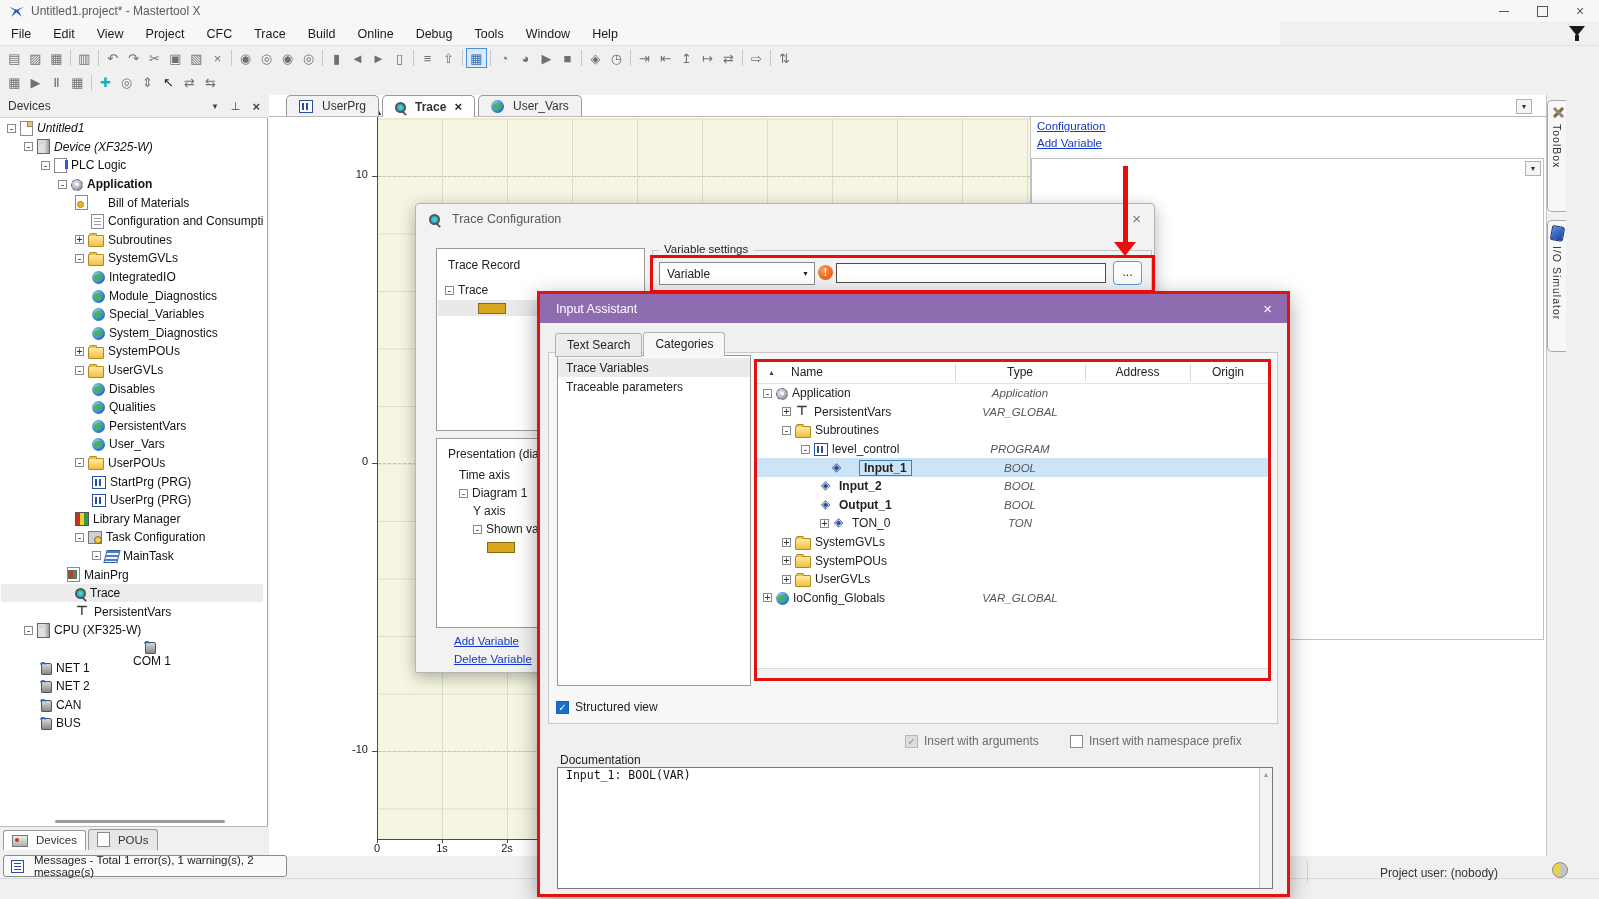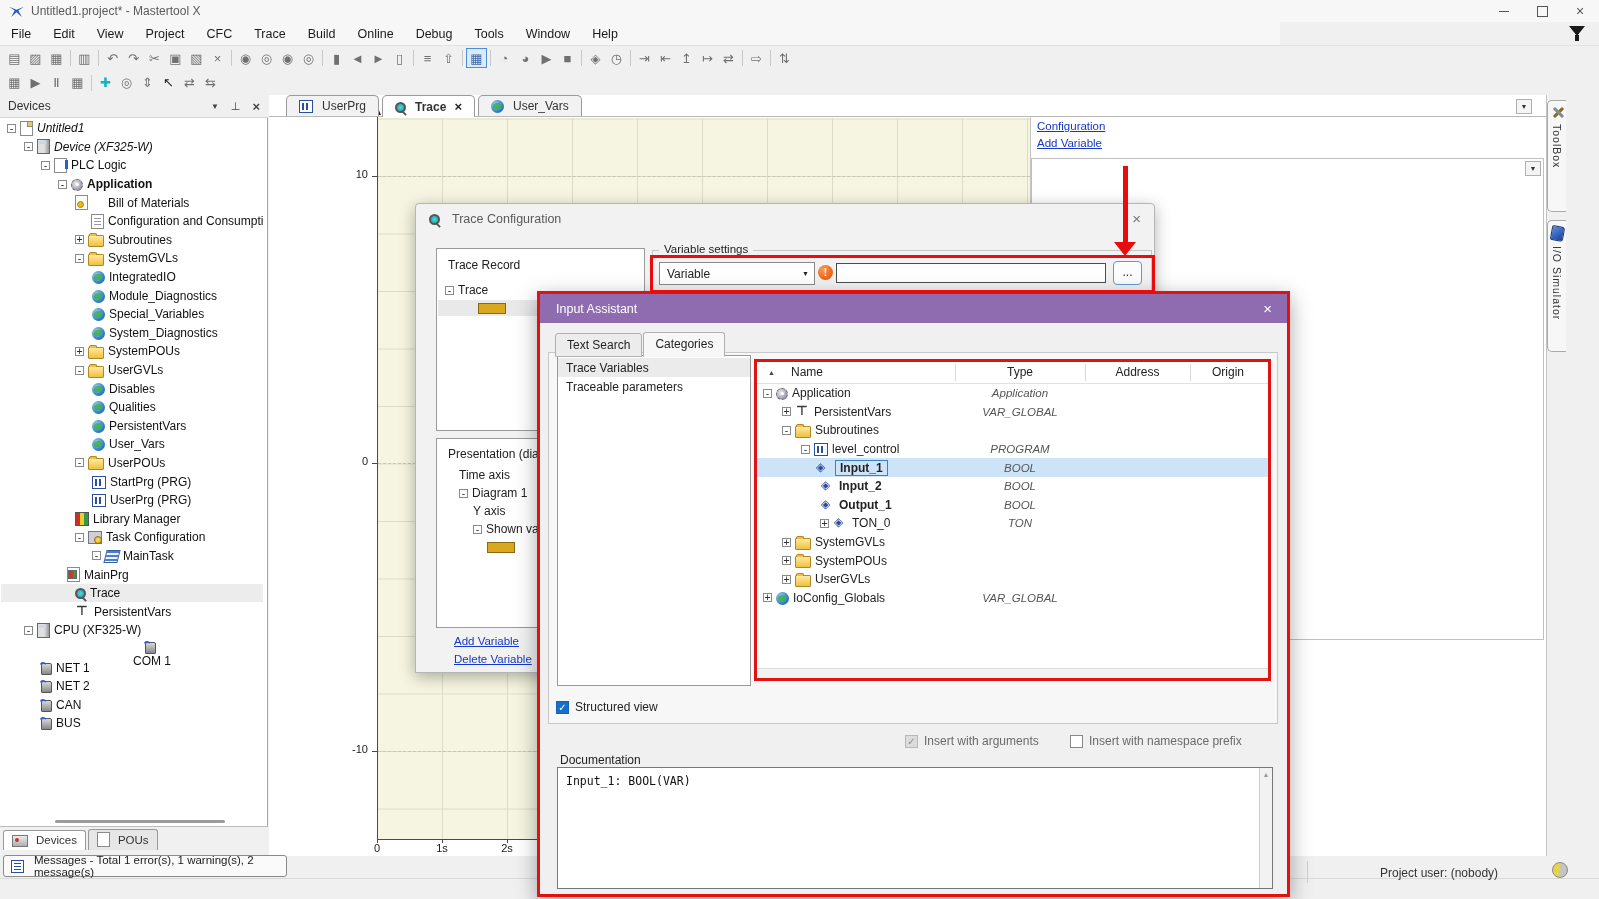--- a/index.html
+++ b/index.html
@@ -208,21 +208,21 @@
   .ia-struct{position:absolute;left:16px;top:406px;display:flex;align-items:center;gap:6px}
   .cb{width:13px;height:13px;border:1px solid #888;background:#fff;display:flex;align-items:center;
       justify-content:center;font-size:10px;color:#fff;box-sizing:border-box;flex:none}
   .cb.on{background:#1670c8;border-color:#1464b4}
   .cb.dis{background:#dcdcdc;border-color:#b8b8b8;color:#909090}
   .ia-check{position:absolute;display:flex;align-items:center;gap:6px;color:#6a6a6a}
   #ia-args{left:365px;top:440px}
   #ia-ns{left:530px;top:440px}
   .ia-doclbl{position:absolute;left:20px;top:459px;color:#222}
   .ia-doc{position:absolute;left:17px;top:473px;width:716px;height:122px;background:#fff;border:1px solid #777;box-sizing:border-box}
-  .ia-doc-text{position:absolute;left:8px;top:6px;font-family:"DejaVu Sans Mono",monospace;font-size:11.5px;color:#111}
+  .ia-doc-text{position:absolute;left:8px;top:0;font-family:"DejaVu Sans Mono",monospace;font-size:11.5px;color:#111}
   .ia-doc-sb{position:absolute;right:0;top:0;width:13px;height:100%;background:#f2f2f2;border-left:1px solid #ccc;text-align:center;color:#999;font-size:7px;padding-top:3px;box-sizing:border-box}
 
   
   #annotrect{position:absolute;left:650px;top:255px;width:505px;height:38px;border:3px solid #ea0c0c;z-index:26;box-sizing:border-box}
   #arrow-line{position:absolute;left:1123px;top:166px;width:5px;height:78px;background:#ea0c0c;z-index:40}
   #arrow-head{position:absolute;left:1114px;top:242px;width:0;height:0;border-left:11px solid transparent;
               border-right:11px solid transparent;border-top:14px solid #ea0c0c;z-index:40}
 </style>
 </head>
 <body>
@@ -622,21 +622,21 @@
             <span class="i ic-folder"></span>
             <span>Subroutines</span>
             <span class="ia-type"></span>
           </div>
           <div class="ia-row" style="padding-left: 44px;">
             <span class="exp">-</span>
             <span class="i ic-pou"></span>
             <span>level_control</span>
             <span class="ia-type">PROGRAM</span>
           </div>
-          <div class="ia-row sel" style="padding-left: 58px;">
+          <div class="ia-row sel" style="padding-left: 74px; gap: 8px;">
             <span class="i ic-vardiamond"></span>
             <span class="bd sel-box">Input_1</span>
             <span class="ia-type">BOOL</span>
           </div>
           <div class="ia-row" style="padding-left: 63px;">
             <span class="i ic-vardiamond"></span>
             <span class="bd">Input_2</span>
             <span class="ia-type">BOOL</span>
           </div>
           <div class="ia-row" style="padding-left: 63px;">

